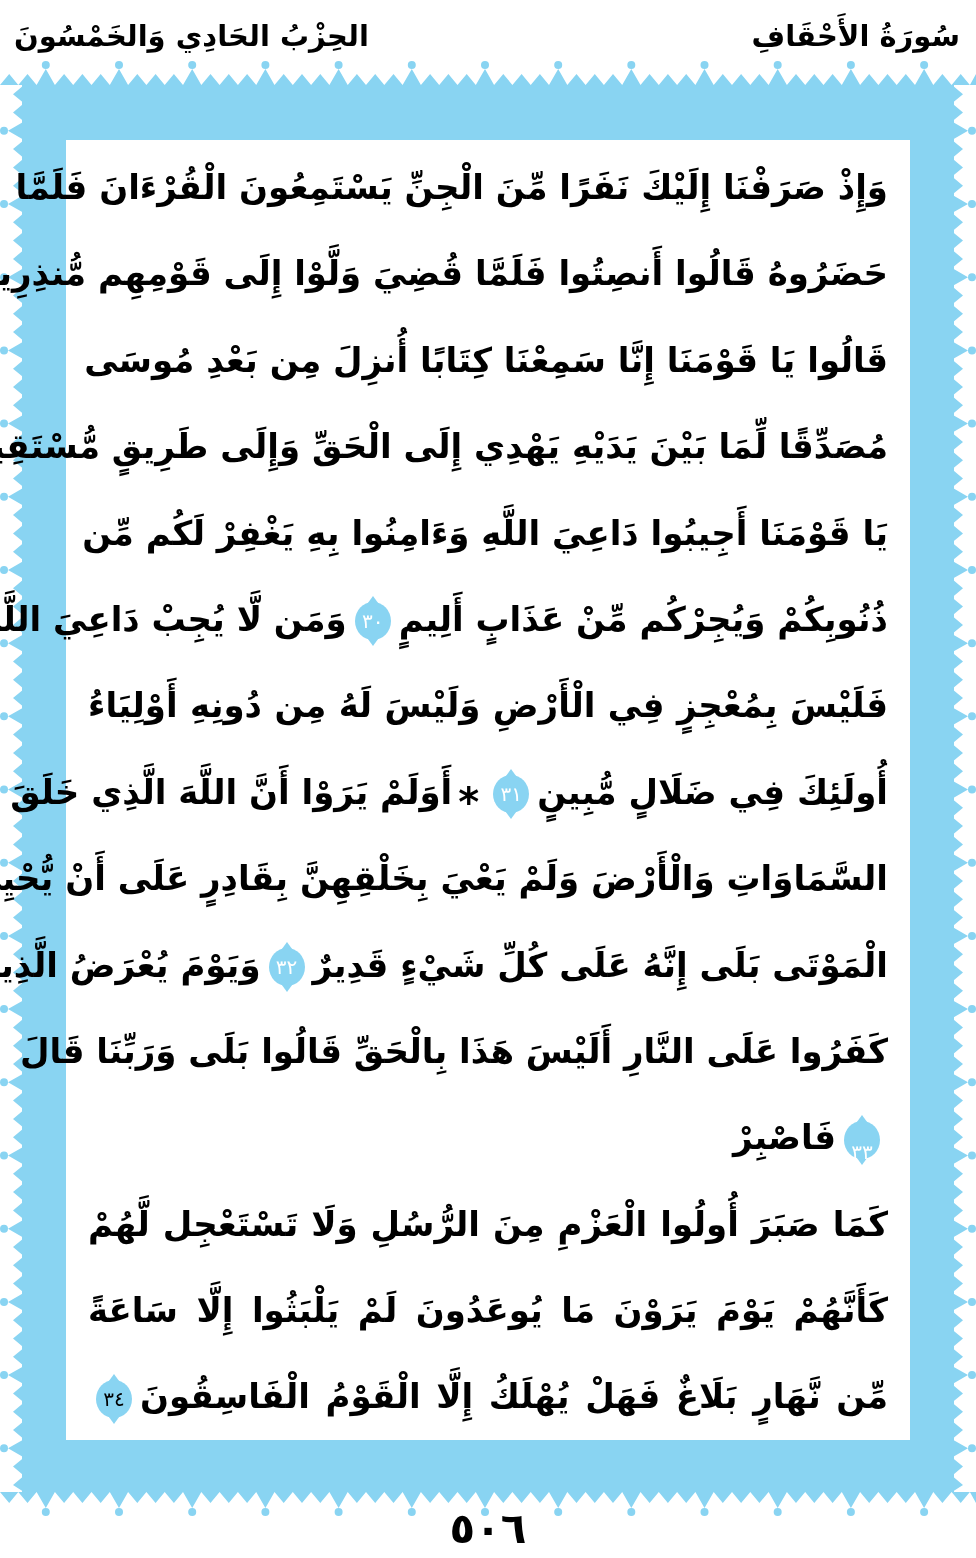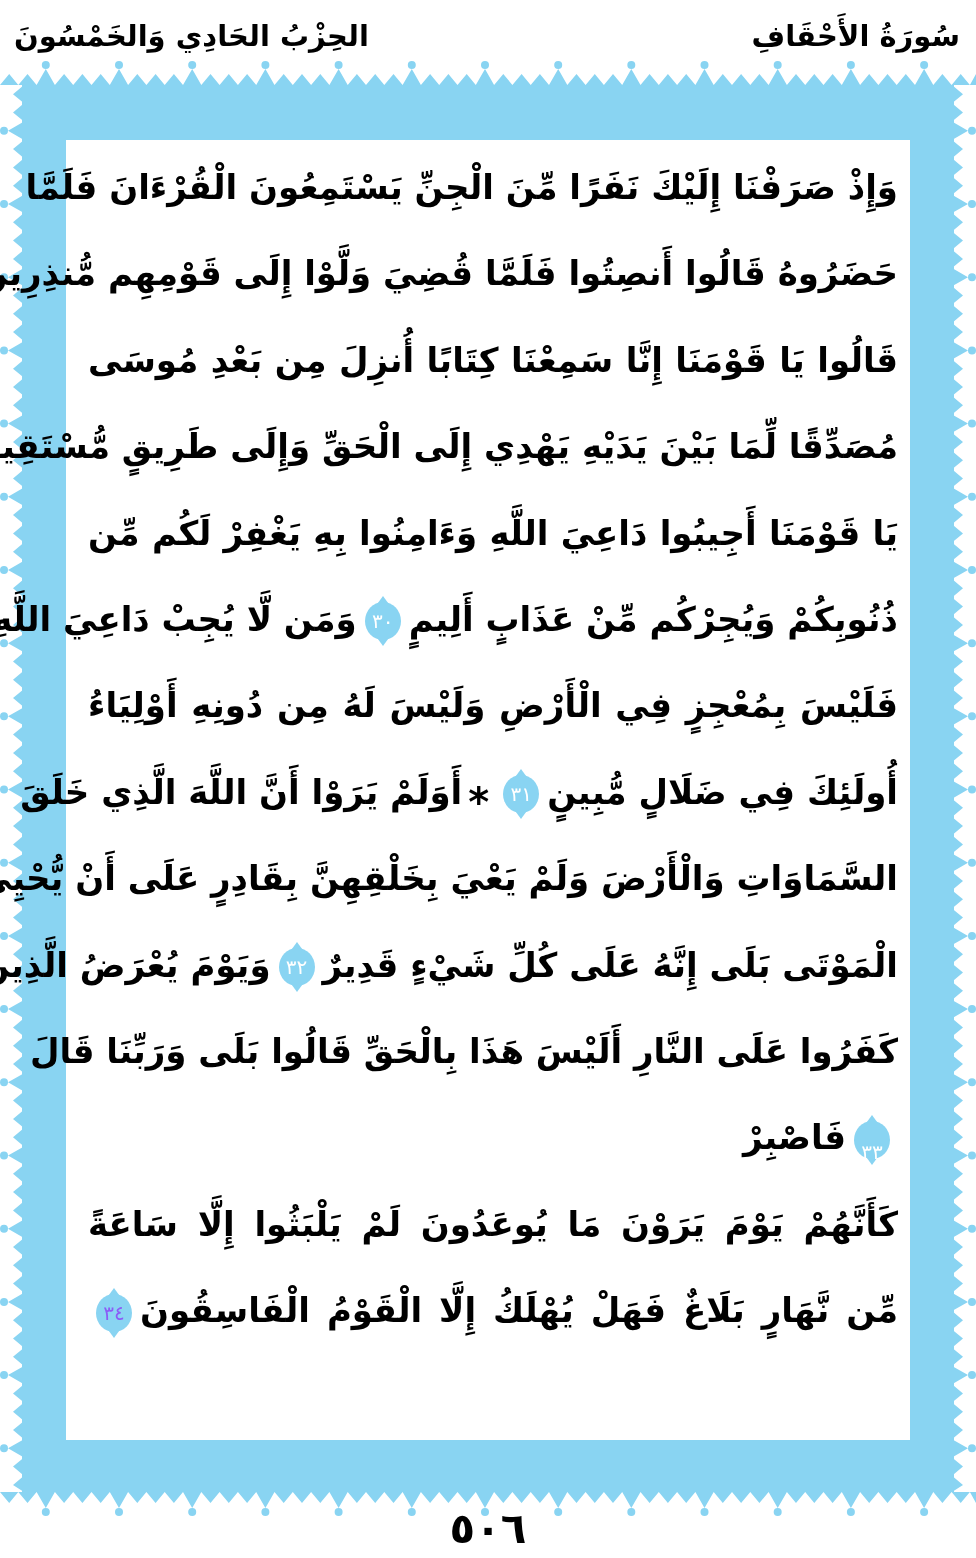--- a/index.html
+++ b/index.html
@@ -26,21 +26,21 @@
     background:transparent;
   }
   .zz{position:absolute;display:block;}
   #zz-top   {left:0;top:61px;width:976px;height:24px;}
   #zz-bottom{left:0;top:1492px;width:976px;height:24px;}
   #zz-left  {left:0;top:85px;width:24px;height:1407px;}
   #zz-right {left:952px;top:85px;width:24px;height:1407px;}
   
   #quran-text-block{
     position:absolute;left:66px;top:140px;width:844px;height:1300px;
-    padding:4px 12px 0 22px;direction:rtl;
+    padding:4px 22px 0 22px;direction:rtl;
   }
   .line{
     height:86.4px;line-height:86.4px;
     font-size:34px;font-weight:bold;color:var(--ink);
     text-align:justify;text-align-last:justify;
     white-space:nowrap;
   }
   .qtext{letter-spacing:0.5px;}
   
   .marker{
@@ -173,20 +173,21 @@
     <div class="line"><span class="qtext">السَّمَاوَاتِ وَالْأَرْضَ وَلَمْ يَعْيَ بِخَلْقِهِنَّ بِقَادِرٍ عَلَى أَنْ يُّحْيِيَ</span></div>
     <div class="line"><span class="qtext">الْمَوْتَى بَلَى إِنَّهُ عَلَى كُلِّ شَيْءٍ قَدِيرٌ</span><span class="marker">
         <span class="blob"></span>
         <span class="num" style="color: rgb(255, 255, 255);">٣٢</span>
       </span><span class="qtext">وَيَوْمَ يُعْرَضُ الَّذِينَ</span></div>
     <div class="line"><span class="qtext">كَفَرُوا عَلَى النَّارِ أَلَيْسَ هَذَا بِالْحَقِّ قَالُوا بَلَى وَرَبِّنَا قَالَ</span></div>
     <div class="line"><span class="marker">
         <span class="blob"></span>
         <span class="num" style="color: rgb(255, 255, 255); margin-top: 24px;">٣٣</span>
       </span><span class="qtext">فَاصْبِرْ</span></div>
+    <div class="line"><span class="qtext">كَمَا صَبَرَ أُولُوا الْعَزْمِ مِنَ الرُّسُلِ وَلَا تَسْتَعْجِل لَّهُمْ</span></div>
     <div class="line"><span class="qtext">كَأَنَّهُمْ يَوْمَ يَرَوْنَ مَا يُوعَدُونَ لَمْ يَلْبَثُوا إِلَّا سَاعَةً</span></div>
     <div class="line"><span class="qtext">مِّن نَّهَارٍ بَلَاغٌ فَهَلْ يُهْلَكُ إِلَّا الْقَوْمُ الْفَاسِقُونَ</span><span class="marker">
         <span class="blob"></span>
-        <span class="num" style="color: #8b5cf6;">٣٤</span>
+        <span class="num" style="color: #000000;">٣٤</span>
       </span></div>
   </div>
 
 <div id="page-number">٥٠٦</div>
 
 </body></html>

